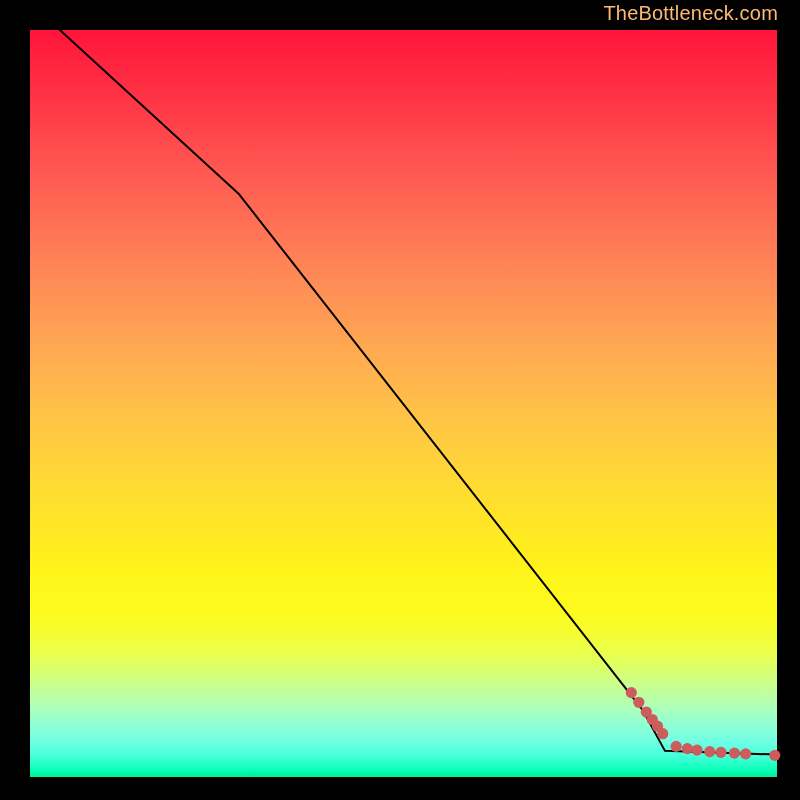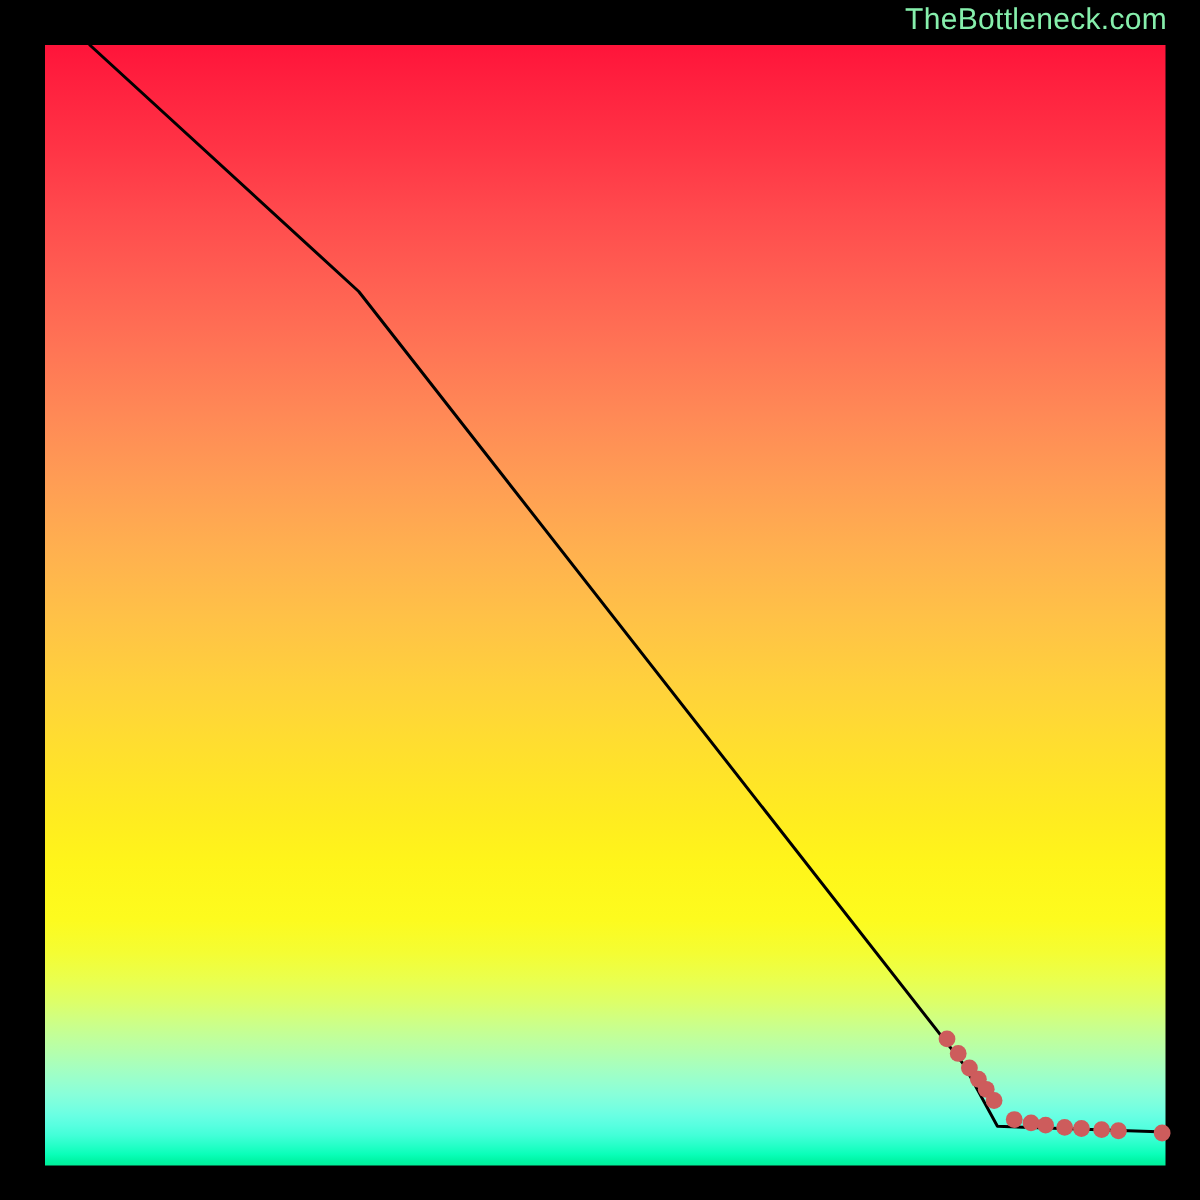--- a/index.html
+++ b/index.html
@@ -14,21 +14,21 @@
   .wrapper {
     position: relative;
     width: 800px;
     height: 800px;
     background: #000;
   }
   .attribution {
     position: absolute;
     top: 2px;
     right: 22px;
-    color: #86efac;
+    color: #fdba74;
     font-size: 20px;
     font-weight: 500;
     letter-spacing: 0.2px;
   }
   .plot-area {
     position: absolute;
     left: 30px;
     top: 30px;
     width: 747px;
     height: 747px;

